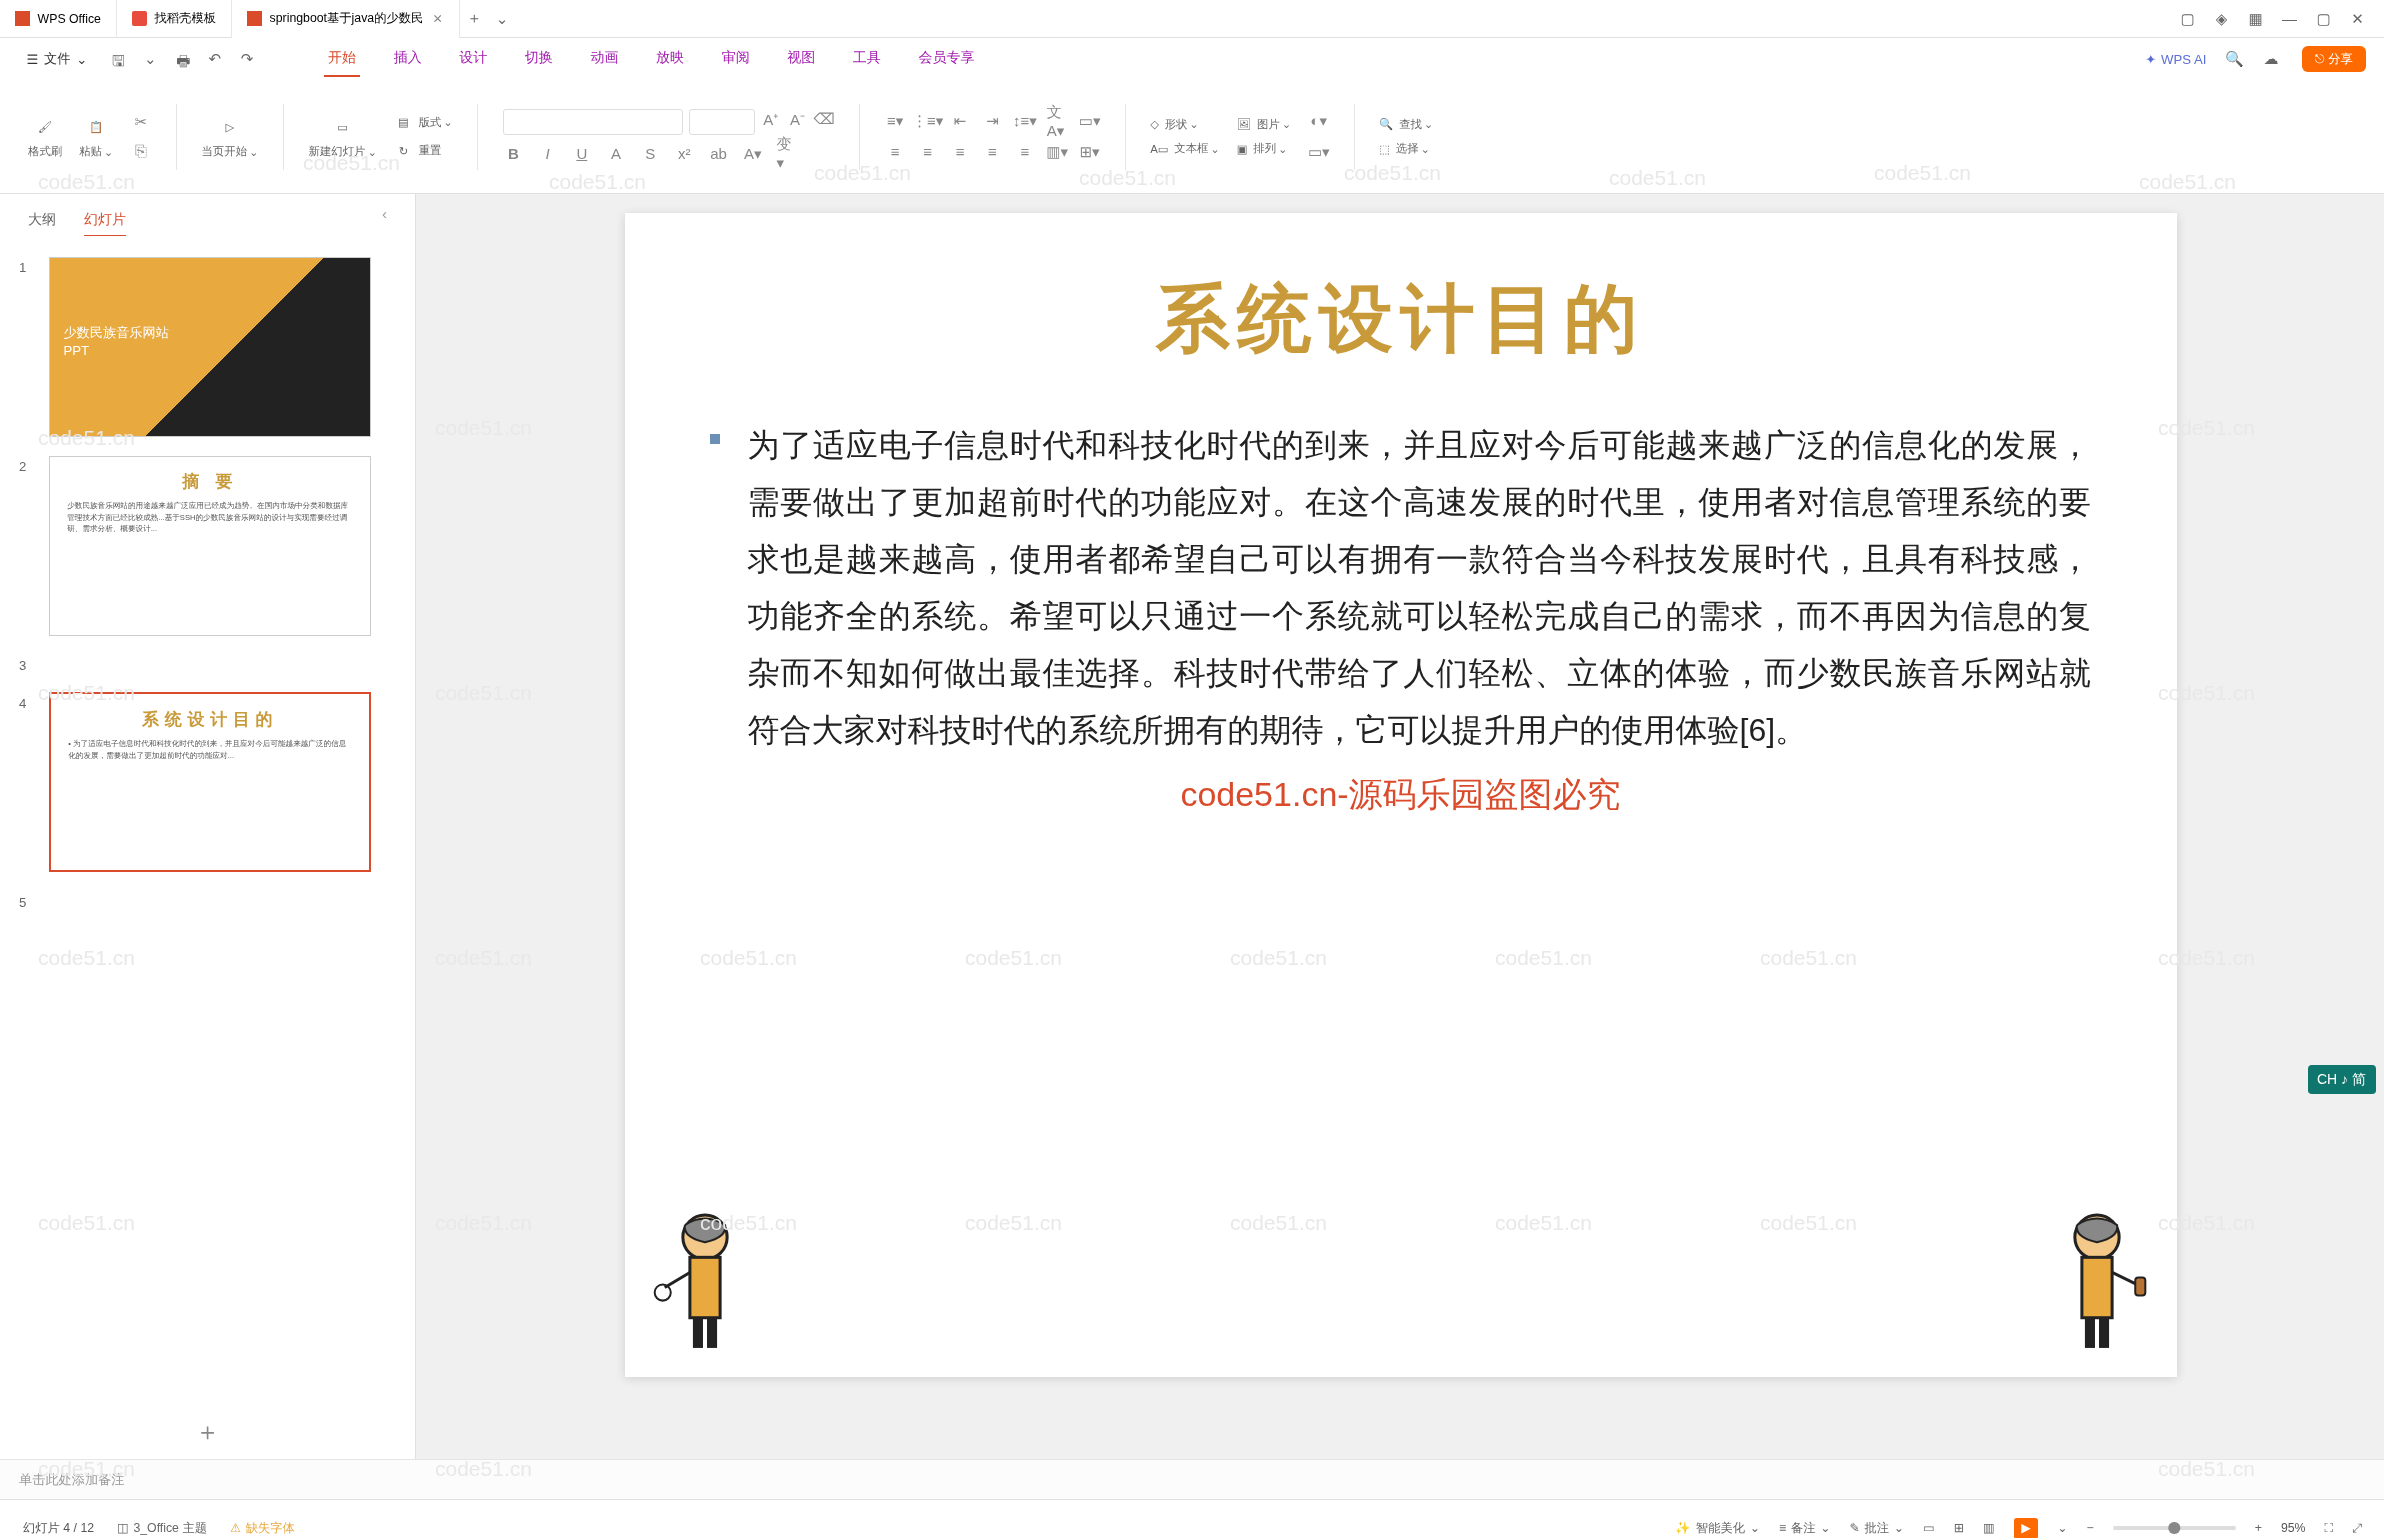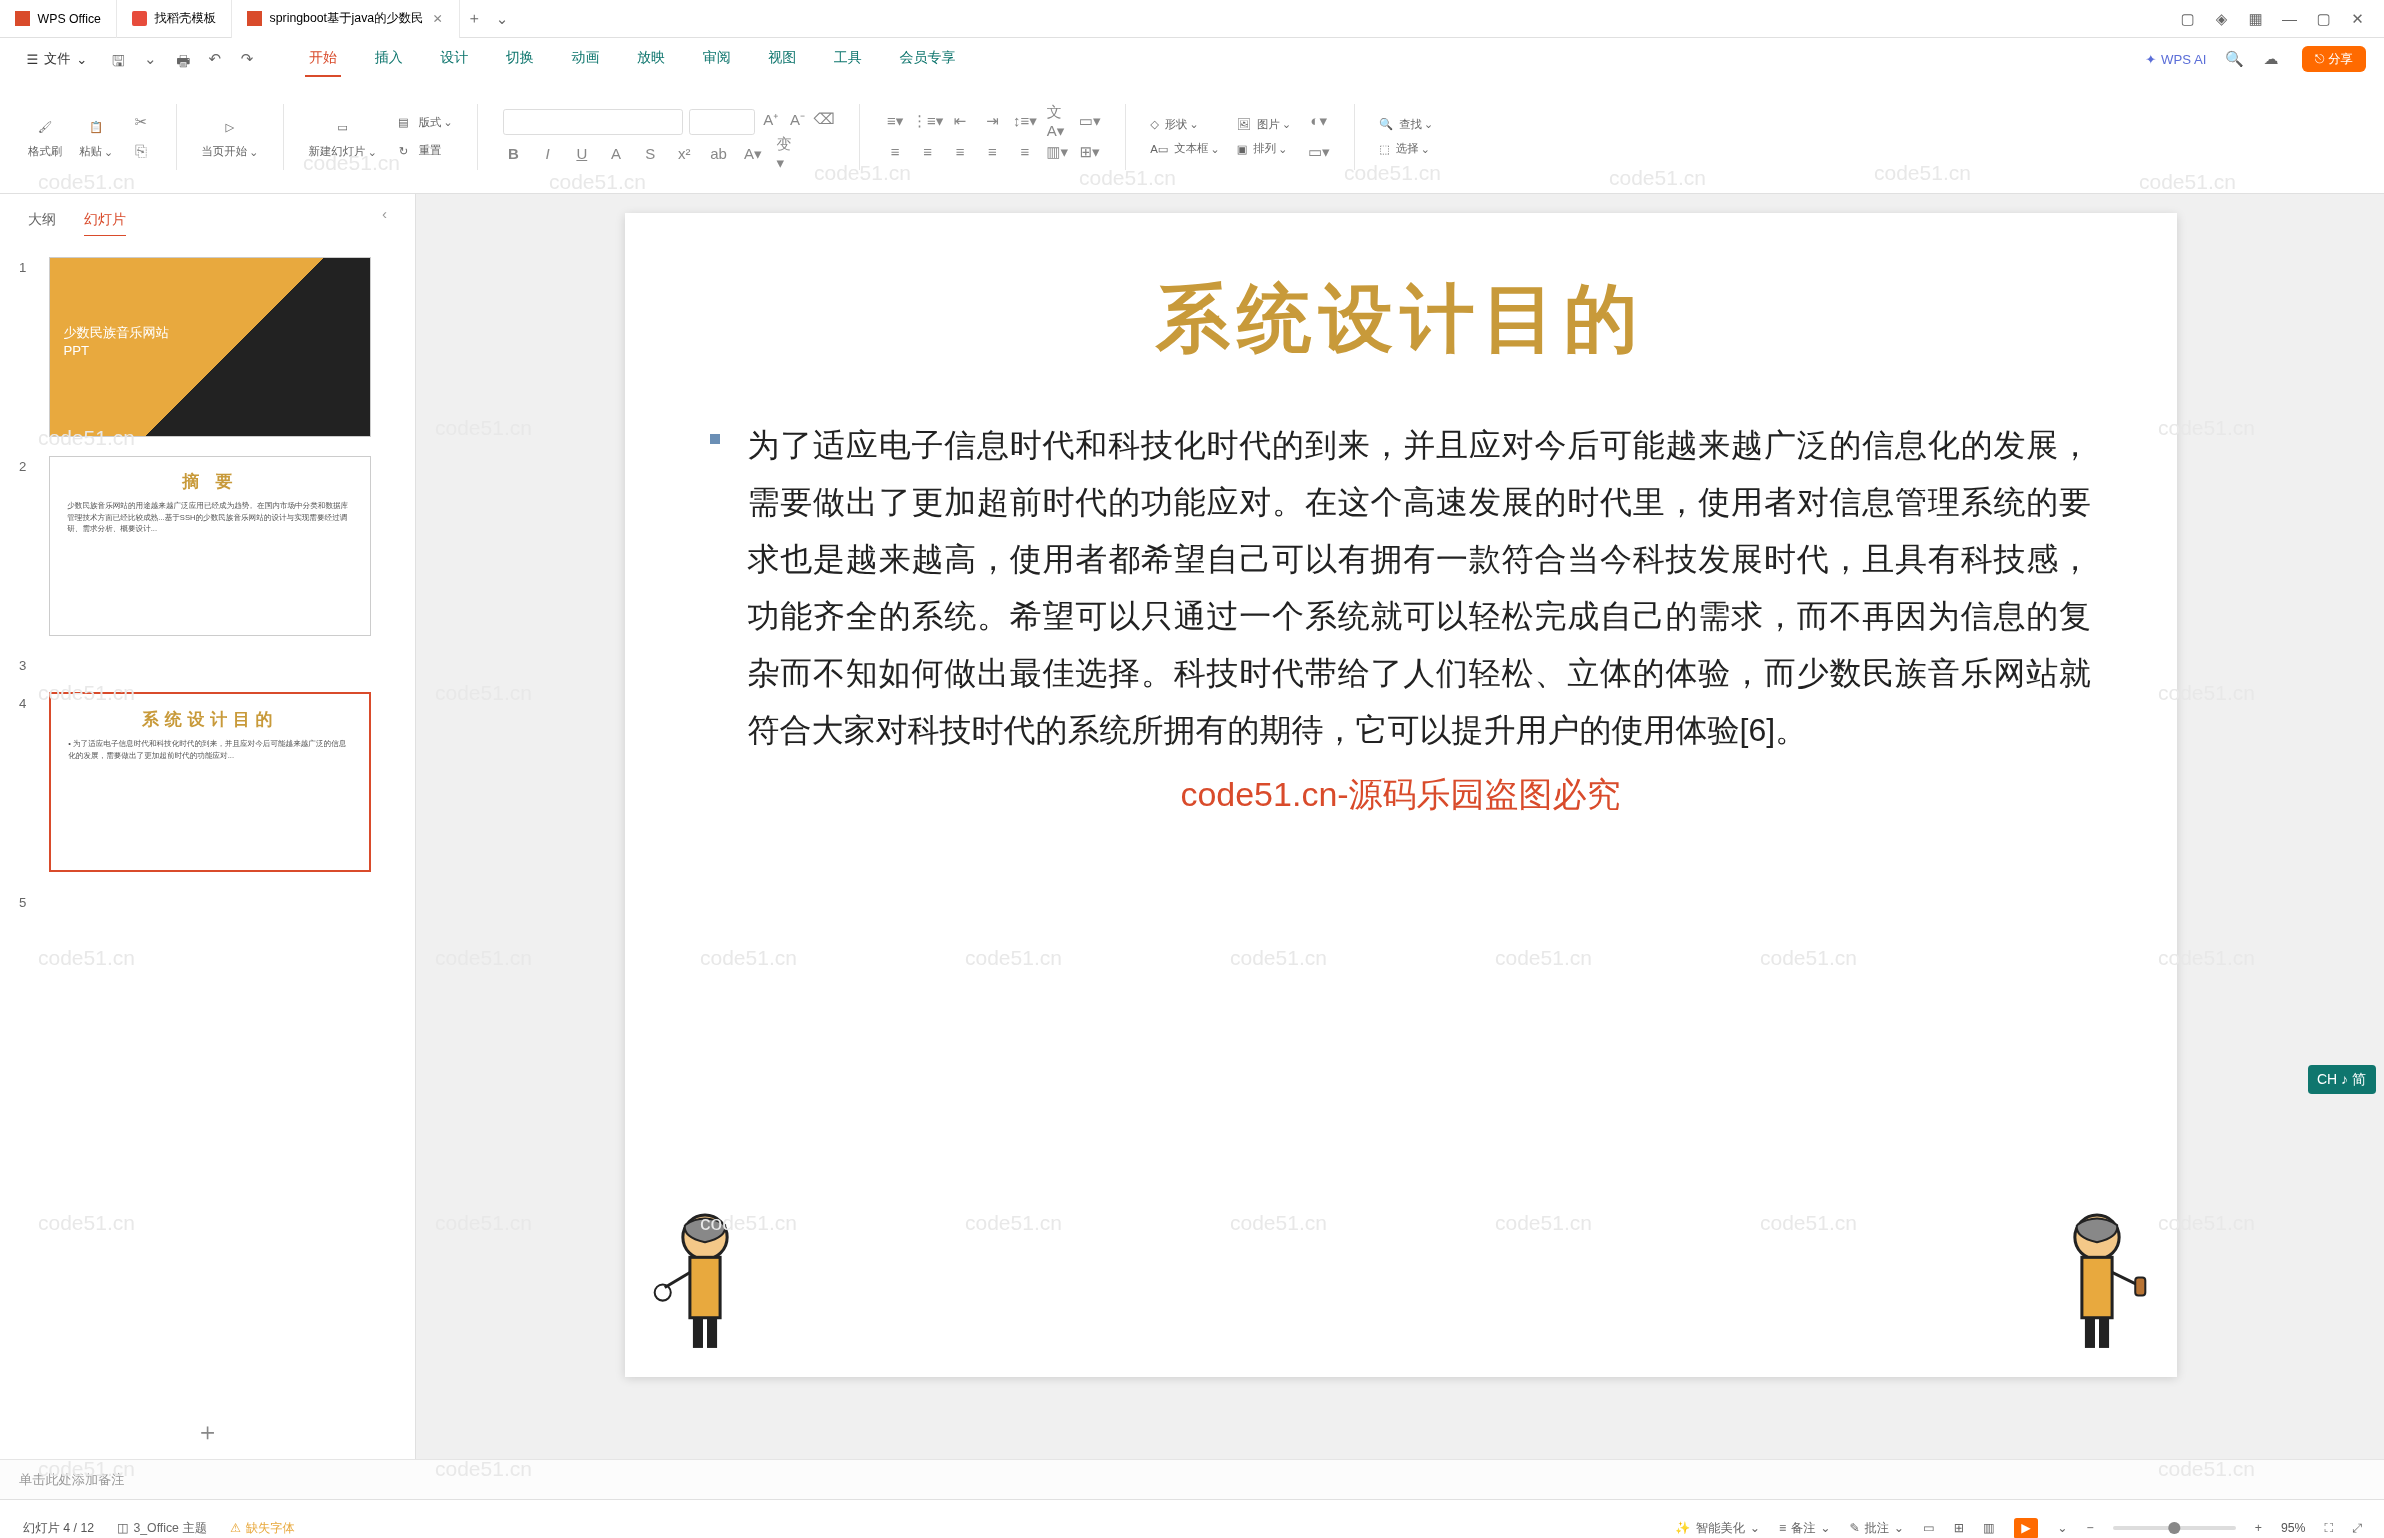--- a/index.html
+++ b/index.html
@@ -12,22 +12,22 @@
 .tab-icon.daoke{background:#e74c3c;border-radius:1.9px;}
 .tab-icon.ppt{background:#d94b2b;}
 .tab-close{width:13.2px;height:13.2px;display:flex;align-items:center;justify-content:center;color:#888;}
 .tab-add{width:28px;display:flex;justify-content:center;color:#666;cursor:pointer;}
 .titlebar-right{margin-left:auto;display:flex;align-items:center;gap:17px;padding-right:19px;}
 .win-btn{width:17px;height:17px;display:flex;align-items:center;justify-content:center;color:#666;cursor:pointer;}
 .menubar{height:42px;background:#fff;display:flex;align-items:center;padding:0 19px;gap:7.6px;}
 .file-btn{display:flex;align-items:center;gap:5.7px;font-size:13.2px;color:#333;padding:3.8px 7.6px;}
 .qat{display:flex;gap:13.2px;align-items:center;margin-left:9.5px;}
 .qat-btn{width:19px;height:19px;color:#666;}
-.menu-tabs{display:flex;gap:30px;margin-left:38px;}
-.menu-tab{font-size:14px;color:#0f766e;padding:7.6px 3.8px;cursor:pointer;}
+.menu-tabs{display:flex;gap:30px;margin-left:57px;}
+.menu-tab{font-size:14px;color:#a21caf;padding:7.6px 3.8px;cursor:pointer;}
 .menu-tab.active{color:#d94b2b;border-bottom:2.8px solid #d94b2b;}
 .menu-right{margin-left:auto;display:flex;align-items:center;gap:19px;}
 .wps-ai{display:flex;align-items:center;gap:4.7px;font-size:13.2px;color:#5b6ed8;}
 .share-btn{background:#ff6a00;color:#fff;padding:4.7px 13.2px;border-radius:5.7px;font-size:12.3px;display:flex;align-items:center;gap:3.8px;}
 .ribbon{height:114px;background:#fff;display:flex;align-items:center;padding:0 28px;gap:17px;border-bottom:0.9px solid #e0e0e0;}
 .rbig{display:flex;flex-direction:column;align-items:center;gap:3.8px;font-size:11.4px;color:#666;cursor:pointer;}
 .ricon{width:26.5px;height:26.5px;display:flex;align-items:center;justify-content:center;color:#666;}
 .rsep{width:0.9px;height:66px;background:#e5e5e5;margin:0 7.6px;}
 .rsmall{width:21px;height:21px;color:#888;cursor:pointer;display:flex;align-items:center;justify-content:center;}
 .font-select{width:180px;height:26.5px;border:0.9px solid #ddd;border-radius:2.8px;padding:0 7.6px;font-size:12.3px;}

